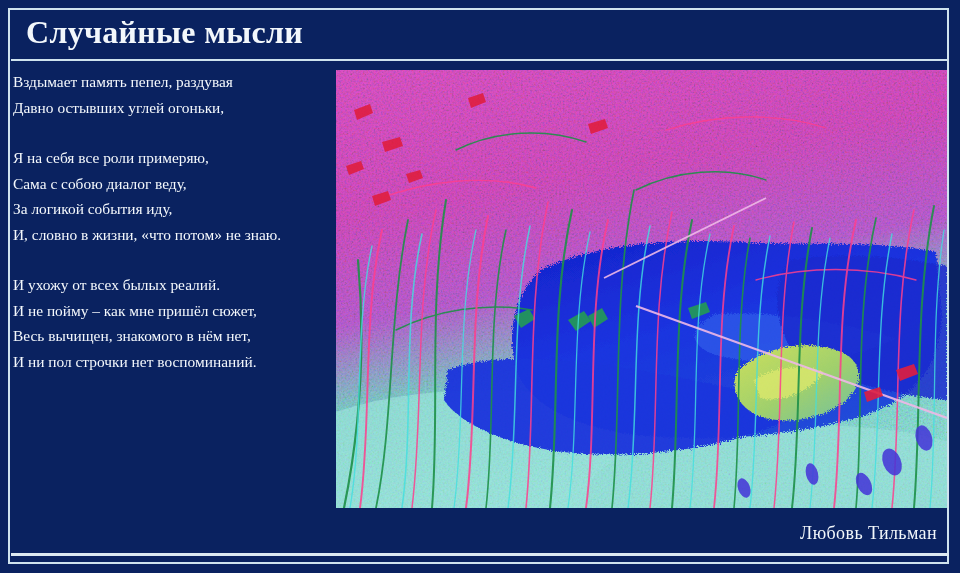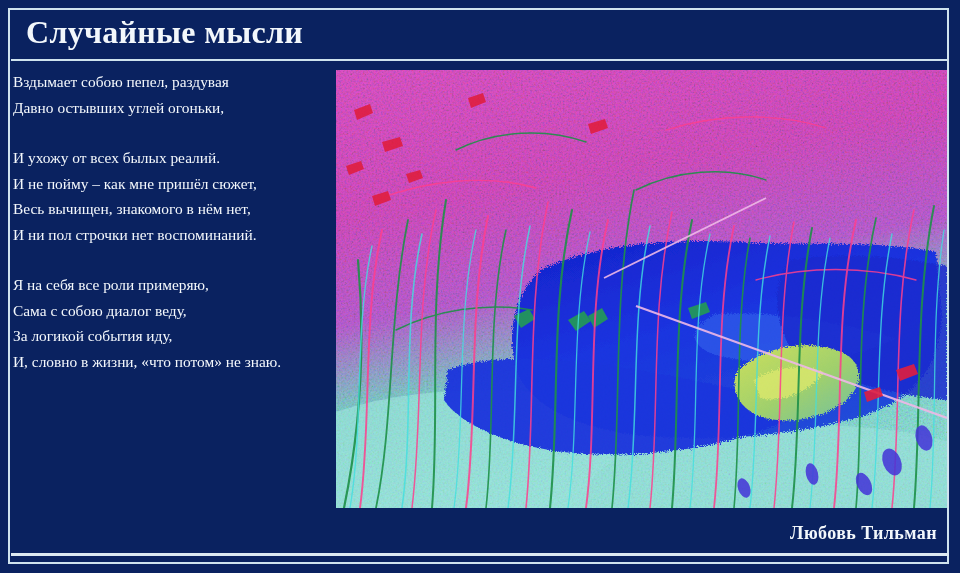--- a/index.html
+++ b/index.html
@@ -73,21 +73,21 @@
   }
   #artwork svg { display: block; }
   
   #signature {
     position: absolute;
     left: 0;
     top: 523px;
     width: 937px;
     text-align: right;
     font-size: 18px;
-    font-weight: bold;
+    font-weight: normal;
     color: #f2f7fb;
     letter-spacing: 0.4px;
   }
   #bottom-rule {
     position: absolute;
     left: 11px;
     top: 553px;
     width: 938px;
     height: 3px;
     background: #dce9f1;
@@ -98,34 +98,34 @@
 
 <div id="page">
 
   <div id="frame"></div>
 
   <div id="title">Случайные мысли</div>
   <div id="title-rule"></div>
 
   <div id="poem">
     <div class="stanza">
-      <div class="line">Вздымает собою пепел, раздувая</div>
+      <div class="line">Вздымает память пепел, раздувая</div>
       <div class="line">Давно остывших углей огоньки,</div>
+    </div>
+    <div class="stanza">
+      <div class="line">Я на себя все роли примеряю,</div>
+      <div class="line">Сама с собою диалог веду,</div>
+      <div class="line">За логикой события иду,</div>
+      <div class="line">И, словно в жизни, «что потом» не знаю.</div>
     </div>
     <div class="stanza">
       <div class="line">И ухожу от всех былых реалий.</div>
       <div class="line">И не пойму – как мне пришёл сюжет,</div>
       <div class="line">Весь вычищен, знакомого в нём нет,</div>
       <div class="line">И ни пол строчки нет воспоминаний.</div>
-    </div>
-    <div class="stanza">
-      <div class="line">Я на себя все роли примеряю,</div>
-      <div class="line">Сама с собою диалог веду,</div>
-      <div class="line">За логикой события иду,</div>
-      <div class="line">И, словно в жизни, «что потом» не знаю.</div>
     </div>
   </div>
 
   <div id="artwork">
     <svg width="611" height="438" viewBox="0 0 611 438" xmlns="http://www.w3.org/2000/svg">
       <defs>
         <linearGradient id="bgGrad" x1="0" y1="0" x2="0.25" y2="1">
           <stop offset="0%" stop-color="#e254cc"></stop>
           <stop offset="32%" stop-color="#d94ec6"></stop>
           <stop offset="55%" stop-color="#c060d8"></stop>

